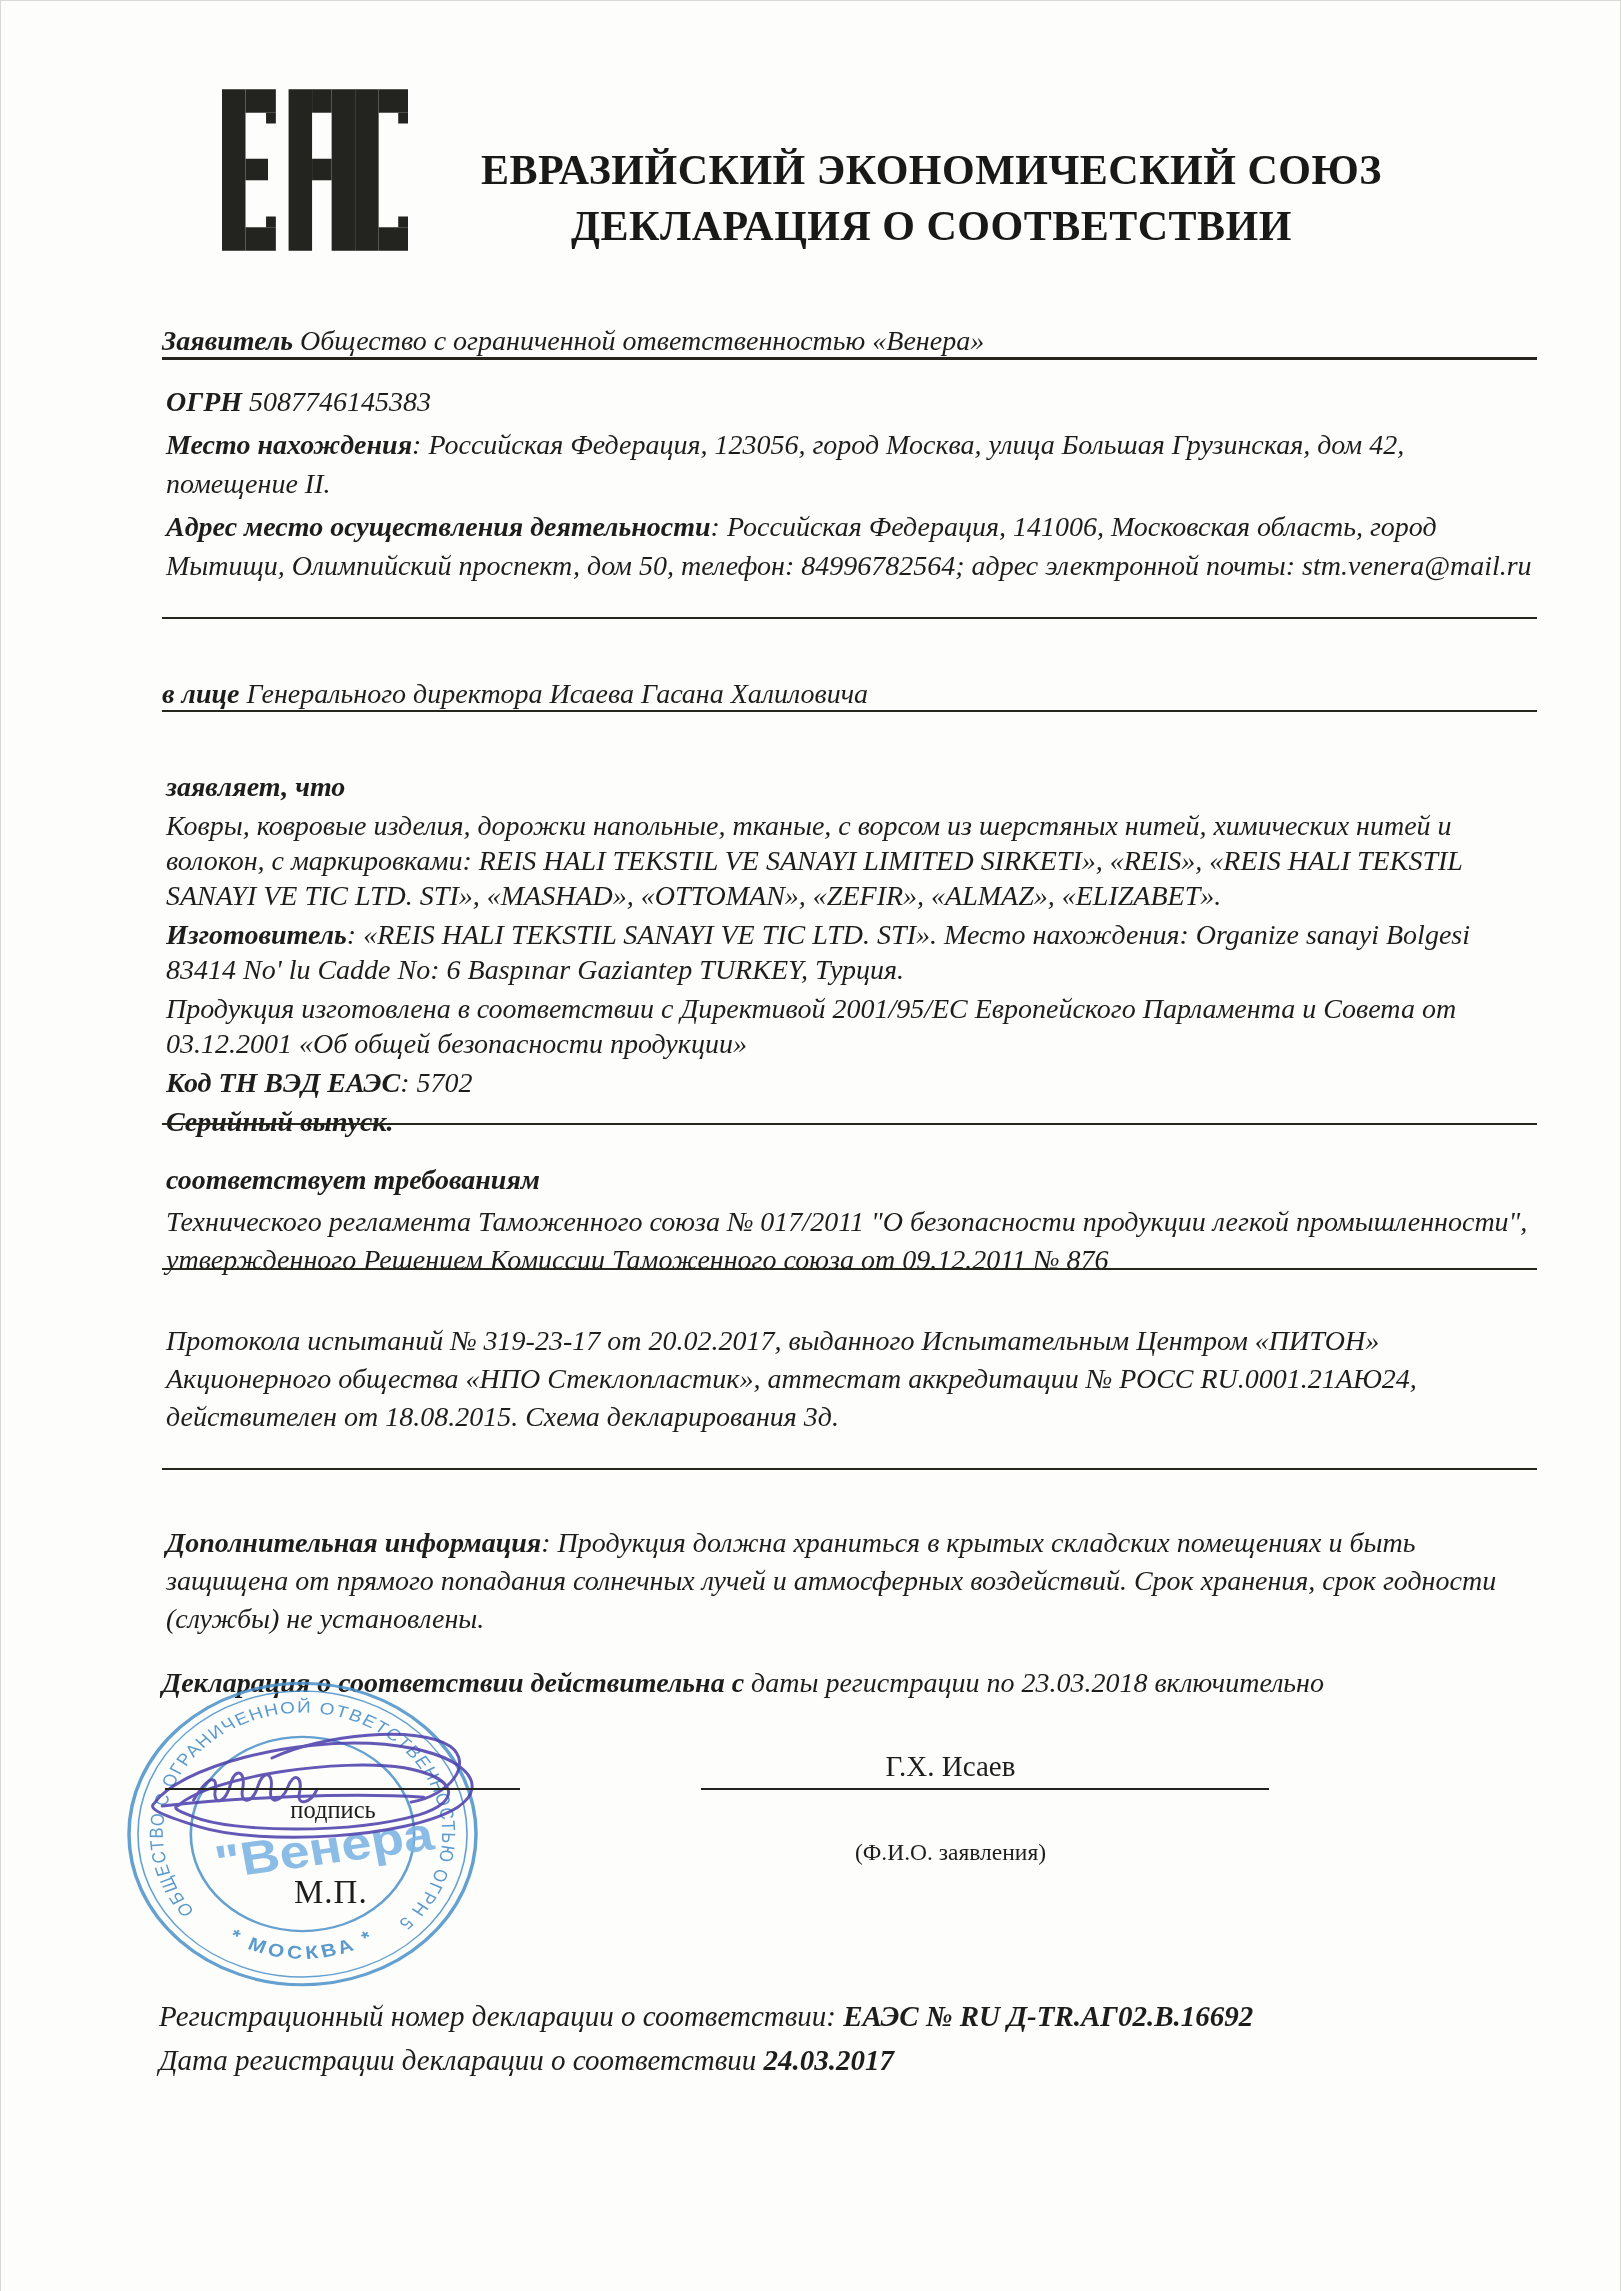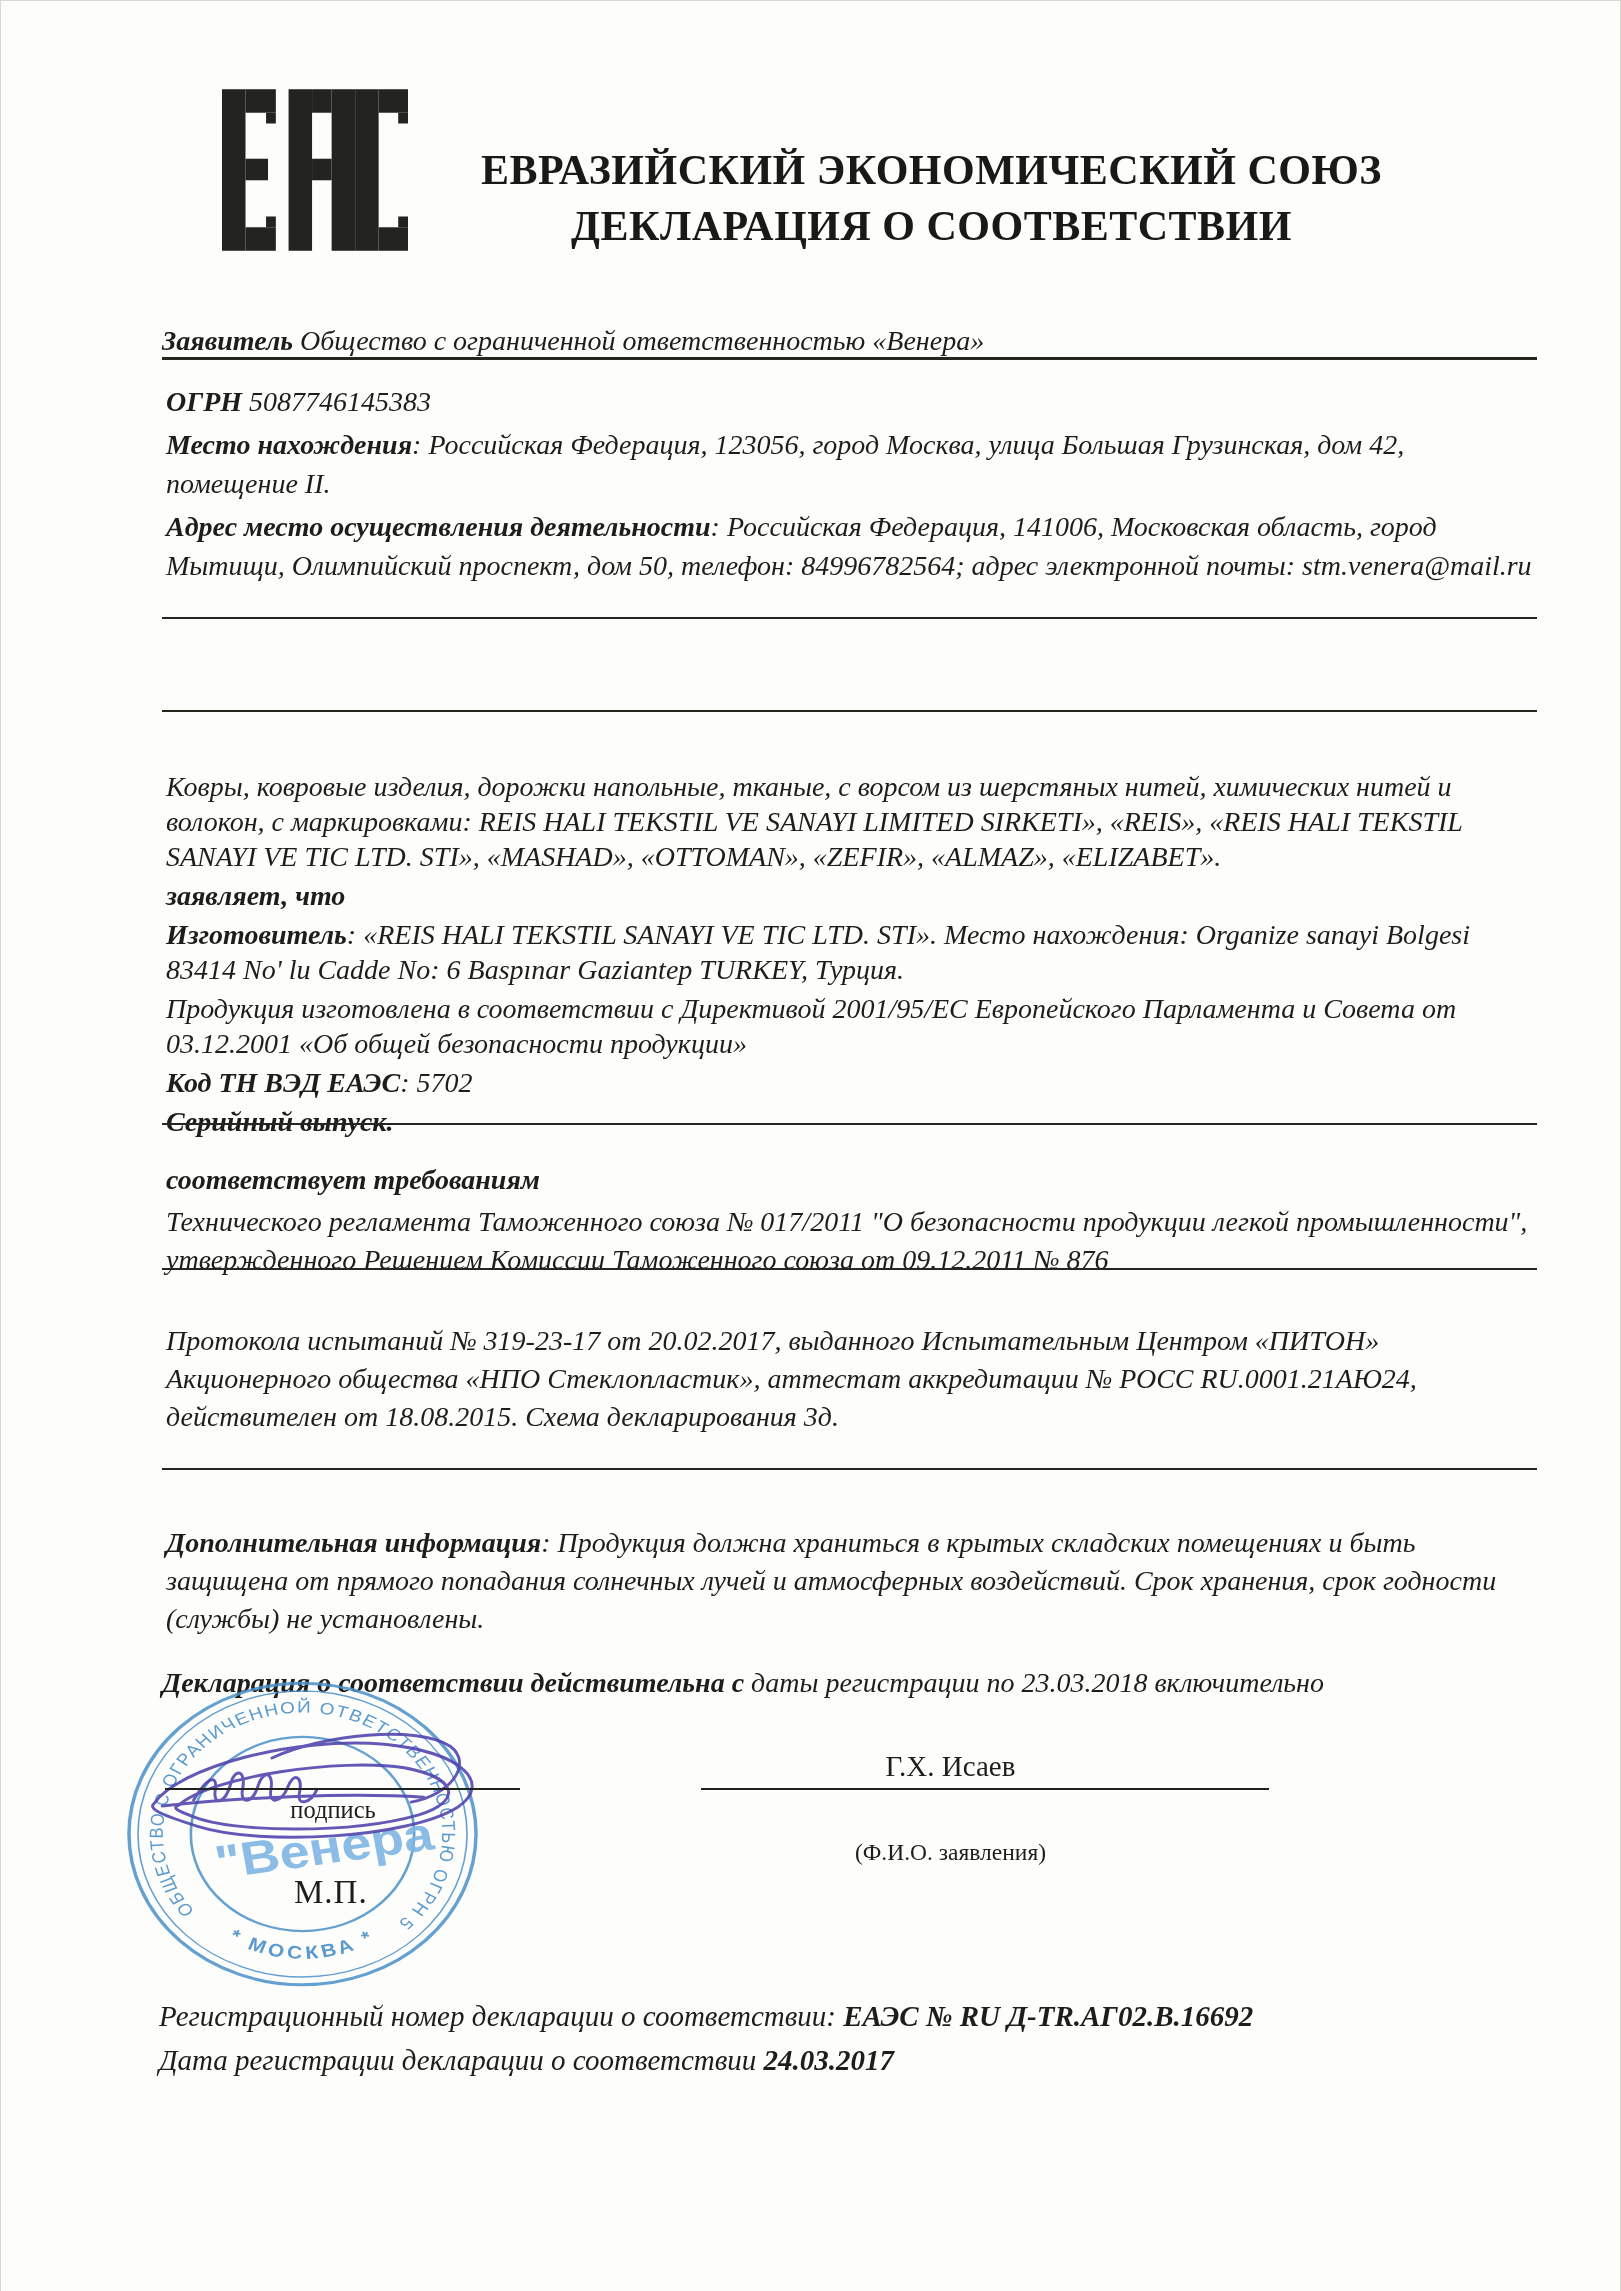--- a/index.html
+++ b/index.html
@@ -66,25 +66,28 @@
   </div>
   <div class="abs hr" style="top:357px;"></div>
 
   <div class="abs sec body-text" style="top:378px;">
     <p><b>ОГРН</b><span> 5087746145383</span></p>
     <p><b>Место нахождения</b><span>: Российская Федерация, 123056, город Москва, улица Большая Грузинская, дом 42, помещение II.</span></p>
     <p><b>Адрес место осуществления деятельности</b><span>: Российская Федерация, 141006, Московская область, город Мытищи, Олимпийский проспект, дом 50, телефон: 84996782564; адрес электронной почты: stm.venera@mail.ru</span></p>
   </div>
   <div class="abs hr thin" style="top:617px;"></div>
 
+  <div class="abs sec body-text" style="top:674px;">
+    <b>в лице</b><span> Генерального директора Исаева Гасана Халиловича</span>
+  </div>
   <div class="abs hr thin" style="top:710px;"></div>
 
   <div class="abs sec body-text" style="top:765px; line-height:35px;">
+    <p><b>заявляет, что</b></p>
     <p>Ковры, ковровые изделия, дорожки напольные, тканые, с ворсом из шерстяных нитей, химических нитей и волокон, с маркировками: REIS HALI TEKSTIL VE SANAYI LIMITED SIRKETI», «REIS», «REIS HALI TEKSTIL SANAYI VE TIC LTD. STI», «MASHAD», «OTTOMAN», «ZEFIR», «ALMAZ», «ELIZABET».</p>
-    <p><b>заявляет, что</b></p>
     <p><b>Изготовитель</b><span>: «REIS HALI TEKSTIL SANAYI VE TIC LTD. STI». Место нахождения: Organize sanayi Bolgesi 83414 No' lu Cadde No: 6 Baspınar Gaziantep TURKEY, Турция.</span></p>
     <p>Продукция изготовлена в соответствии с Директивой 2001/95/ЕС Европейского Парламента и Совета от 03.12.2001 «Об общей безопасности продукции»</p>
     <p><b>Код ТН ВЭД ЕАЭС</b><span>: 5702</span></p>
     <p><b>Серийный выпуск.</b></p>
   </div>
   <div class="abs hr thin" style="top:1123px;"></div>
 
   <div class="abs sec body-text" style="top:1157px; line-height:38px;">
     <p><b>соответствует требованиям</b></p>
     <p>Технического регламента Таможенного союза № 017/2011 "О безопасности продукции легкой промышленности", утвержденного Решением Комиссии Таможенного союза от 09.12.2011 № 876</p>

